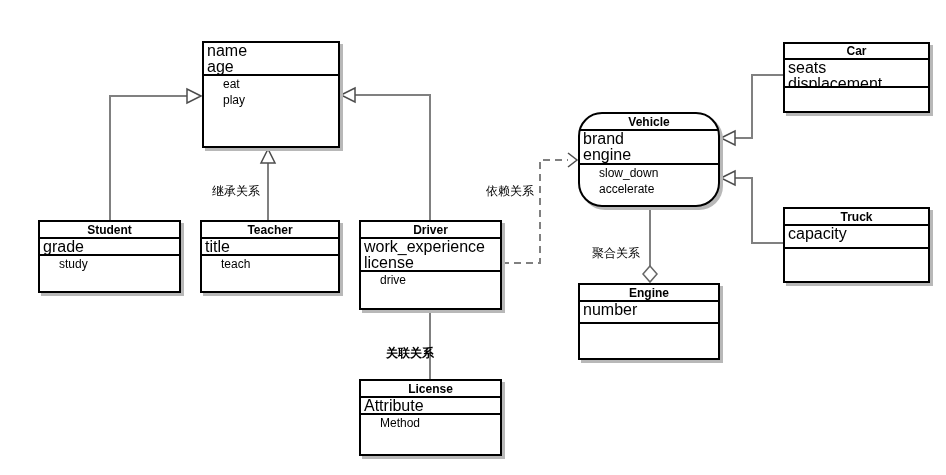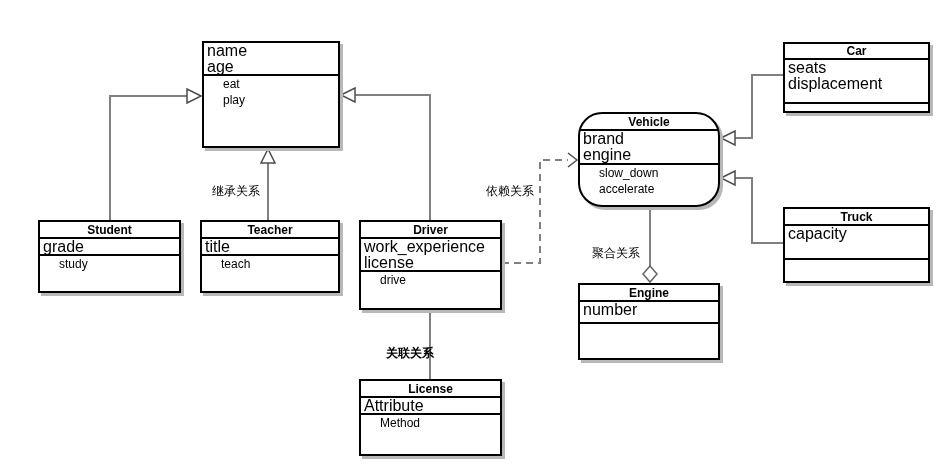--- a/index.html
+++ b/index.html
@@ -39,23 +39,23 @@
   #box-teacher .uml-title{height:17px} #box-teacher .uml-attrs{height:17px}
   #box-driver  {left:359px;top:220px;width:143px;height:90px;}
   #box-driver  .uml-title{height:17px} #box-driver  .uml-attrs{height:33px}
   #box-license {left:359px;top:379px;width:143px;height:77px;}
   #box-license .uml-title{height:17px} #box-license .uml-attrs{height:17px}
   #box-vehicle {left:578px;top:112px;width:142px;height:95px;border-radius:24px;}
   #box-vehicle .uml-title{height:17px} #box-vehicle .uml-attrs{height:34px}
   #box-engine  {left:578px;top:283px;width:142px;height:77px;}
   #box-engine  .uml-title{height:17px} #box-engine  .uml-attrs{height:22px}
   #box-car     {left:783px;top:42px;width:147px;height:71px;}
-  #box-car     .uml-title{height:16px} #box-car     .uml-attrs{height:44px}
+  #box-car     .uml-title{height:16px} #box-car     .uml-attrs{height:28px}
   #box-truck   {left:783px;top:207px;width:147px;height:76px;}
-  #box-truck   .uml-title{height:17px} #box-truck   .uml-attrs{height:34px}
+  #box-truck   .uml-title{height:17px} #box-truck   .uml-attrs{height:23px}
 
   .rel-label{position:absolute;font-size:12px;color:#000000;white-space:nowrap;}
   #label-inheritance{left:212px;top:183px;}
   #label-dependency {left:486px;top:183px;}
   #label-association{left:386px;top:345px;font-weight:bold;}
   #label-aggregation{left:592px;top:230px;margin-top:15px;}
 </style>
 </head>
 <body>
 

